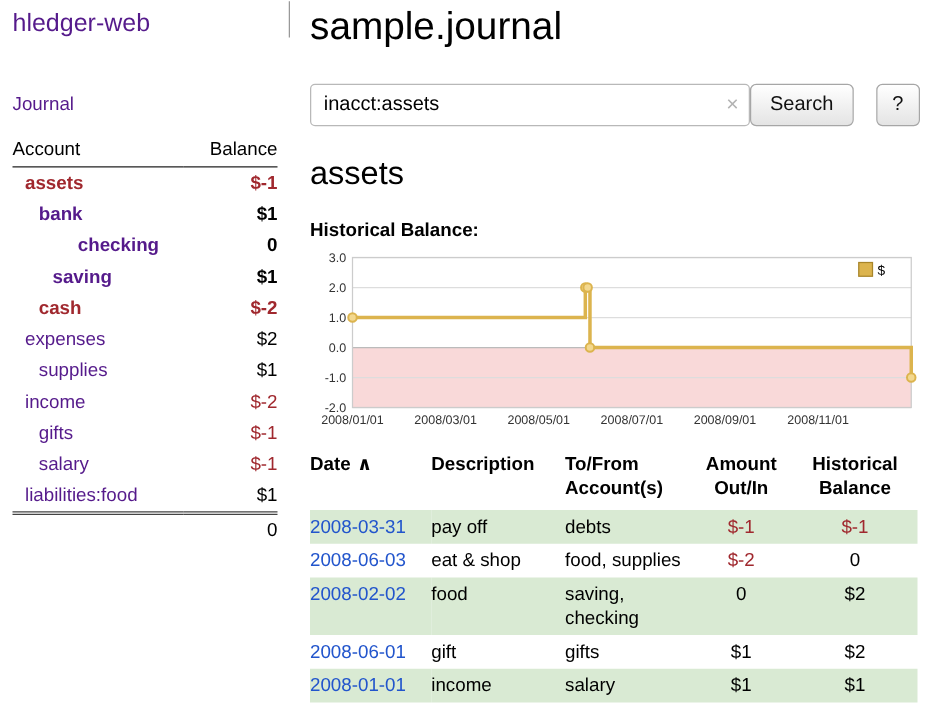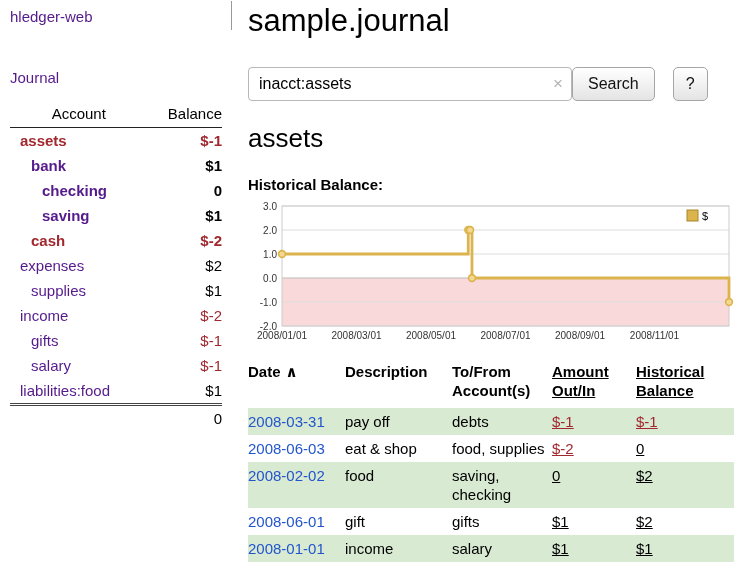--- a/index.html
+++ b/index.html
@@ -11,60 +11,60 @@
   *{margin:0;padding:0;box-sizing:border-box;}
   body{
     width:742px;height:582px;overflow:hidden;position:relative;
     background:#fff;color:#000;
     font-family:"Liberation Sans","DejaVu Sans",sans-serif;
   }
   .app{display:flex;width:100%;height:100%;}
 
   
   .sidebar{flex:0 0 232px;width:232px;padding:8px 10px 0 10px;}
-  .brand{display:block;color:var(--purple);font-size:15px;text-decoration:none;cursor:pointer;margin-bottom:44px;}
+  .brand{display:block;color:var(--purple);font-size:20px;text-decoration:none;cursor:pointer;margin-bottom:44px;}
   .journal-link{display:block;color:var(--purple);font-size:15px;text-decoration:none;cursor:pointer;margin-bottom:15px;}
   table.accounts{width:100%;border-collapse:collapse;font-size:15px;}
-  .accounts th{font-weight:400;text-align:center;padding:4px 0 5px 0;border-bottom:1px solid #222;}
+  .accounts th{font-weight:400;text-align:left;padding:4px 0 5px 0;border-bottom:1px solid #222;}
   .accounts th.bal-h{text-align:right;}
   .accounts td{padding:3px 0;line-height:19px;vertical-align:top;}
   .accounts td.bal{text-align:right;}
   .accounts tr.bold{font-weight:700;}
   .accounts a{color:var(--purple);text-decoration:none;cursor:pointer;}
   .accounts a.neg{color:var(--red);}
   .accounts td.neg{color:var(--red);}
   .accounts tfoot td{border-top:3px double #444;text-align:right;padding:3px 0;}
 
   .top-divider{position:absolute;left:231px;top:1px;width:1px;height:29px;background:#999;}
 
   
   main{flex:1;padding:0 8px 0 16px;}
   h1{font-size:31px;font-weight:400;margin:3px 0 28px 0;letter-spacing:0;}
   .searchrow{display:flex;align-items:center;margin-bottom:22px;}
-  .searchbox{position:relative;width:324px;}
+  .searchbox{position:relative;width:352px;}
   .searchbox input{
     width:100%;height:34px;font-size:16px;padding:0 30px 0 10px;
     border:1px solid #b8b8b8;border-radius:4px;color:#000;
     font-family:inherit;background:#fff;outline:none;
   }
   .clear{position:absolute;right:9px;top:7px;color:#b3b3b3;font-size:17px;cursor:pointer;line-height:20px;}
   .btn{
     height:34px;padding:0 15px;font-size:16px;color:#111;cursor:pointer;
     border:1px solid #a6a6a6;border-radius:5px;
     background:linear-gradient(#ffffff,#e4e4e4);
     font-family:inherit;
   }
   .btn.help{margin-left:18px;padding:0 12px;}
   h2{font-size:26px;font-weight:400;margin:0 0 22px 0;}
   .chart-label{font-size:15px;font-weight:700;margin-bottom:5px;}
   #chart{margin-bottom:12px;line-height:0;}
 
   table.register{width:486px;border-collapse:collapse;font-size:15px;table-layout:fixed;}
   .register th{font-weight:700;text-align:left;vertical-align:top;padding:2px 2px 8px 0;line-height:19px;cursor:pointer;}
-  .register th.r,.register td.r{text-align:left;text-decoration:underline;}
+  .register th.r,.register td.r{text-align:center;}
   .register td{vertical-align:top;padding:4px 2px 4px 0;line-height:19px;}
   .register tbody tr:nth-child(odd){background:var(--green);}
   .register a{color:var(--blue);text-decoration:none;cursor:pointer;}
   .register td.neg{color:var(--red);}
   .sort{margin-left:5px;font-weight:700;}
   .c-date{width:97px;}
   .c-desc{width:107px;}
   .c-acct{width:100px;}
   .c-amt{width:84px;}
   .c-bal{width:98px;}
@@ -87,21 +87,21 @@
       <tbody id="accounts-body">
           <tr class="bold">
             <td style="padding-left: 10px;"><a class="neg">assets</a></td>
             <td class="bal neg">$-1</td>
           </tr>
           <tr class="bold">
             <td style="padding-left: 21px;"><a>bank</a></td>
             <td class="bal">$1</td>
           </tr>
           <tr class="bold">
-            <td style="padding-left: 32px;"><a>checking</a></td>
+            <td style="padding-left: 32px; text-align: center;"><a>checking</a></td>
             <td class="bal">0</td>
           </tr>
           <tr class="bold">
             <td style="padding-left: 32px;"><a>saving</a></td>
             <td class="bal">$1</td>
           </tr>
           <tr class="bold">
             <td style="padding-left: 21px;"><a class="neg">cash</a></td>
             <td class="bal neg">$-2</td>
           </tr>

